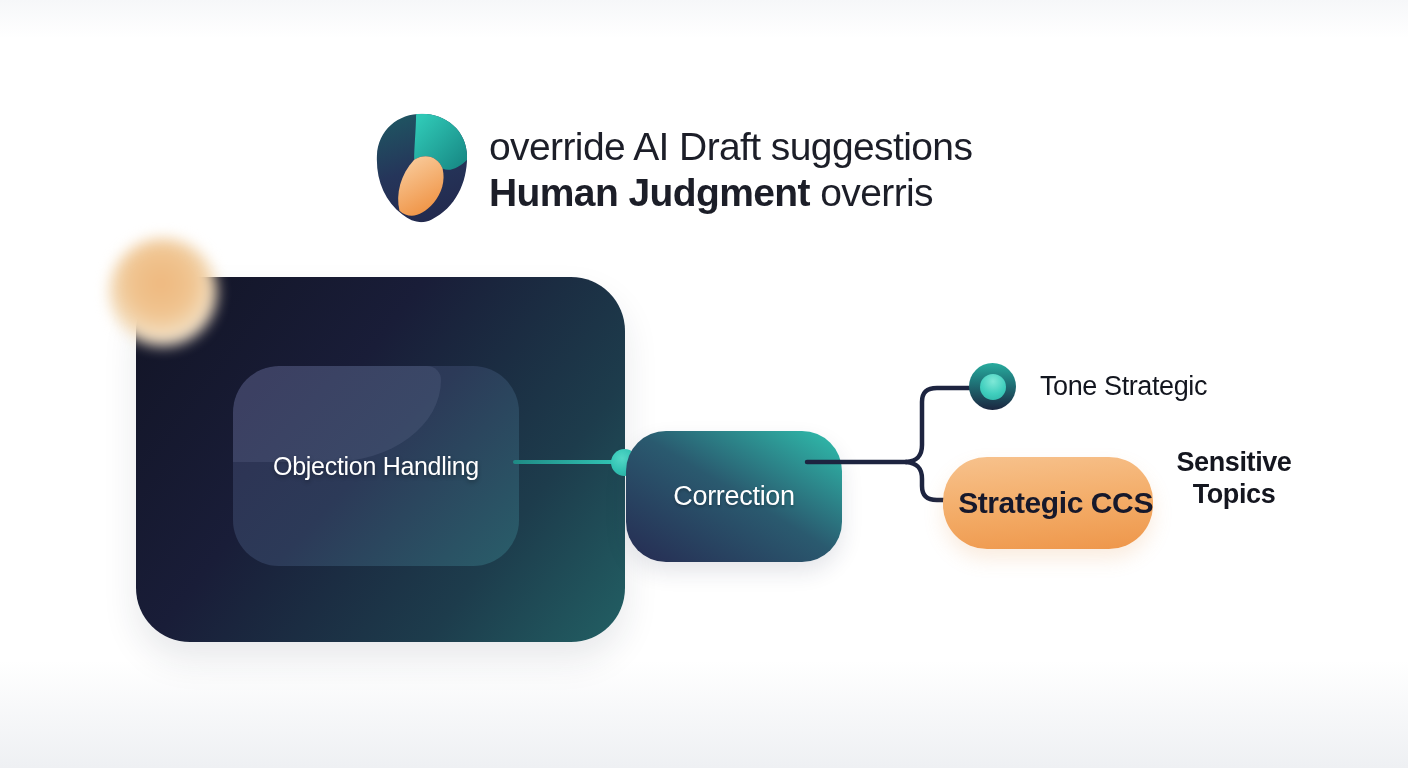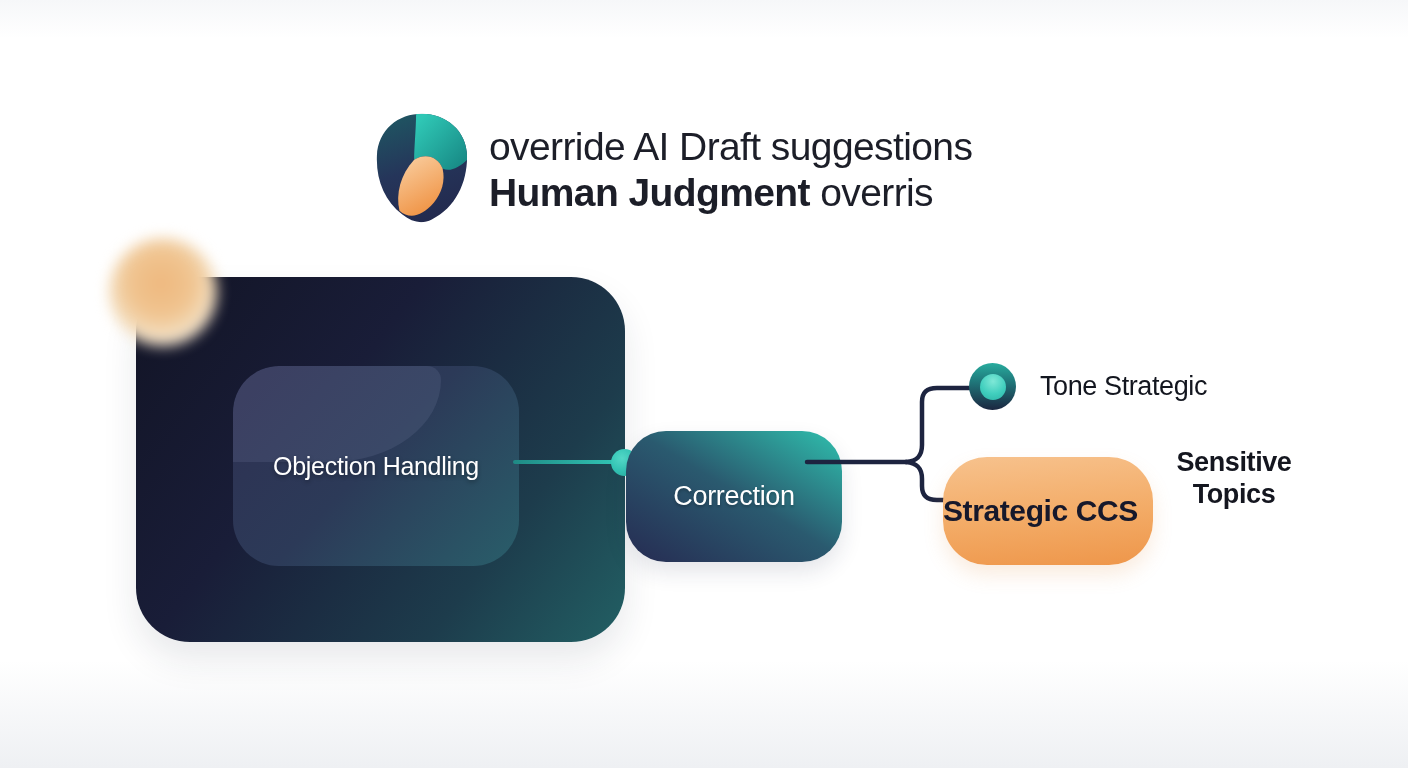--- a/index.html
+++ b/index.html
@@ -89,24 +89,24 @@
     background: radial-gradient(circle at 50% 28%, #7fe8d7 0%, #41cfbe 55%, #2cb3a6 100%);
   }
   .tone-label {
     left: 1040px; top: 371px;
     color: #13161f; font-size: 27px; font-weight: 500; letter-spacing: -0.4px;
     white-space: nowrap;
   }
 
   
   .strategic-node {
-    left: 943px; top: 457px; width: 210px; height: 108px;
+    left: 943px; top: 457px; width: 210px; height: 92px;
     border-radius: 44px;
     background: linear-gradient(175deg, #f7c28d 0%, #f3ab66 55%, #ee964a 100%);
-    display: flex; align-items: center; justify-content: flex-start;
+    display: flex; align-items: center; justify-content: flex-end;
     box-shadow: 0 10px 20px rgba(230, 150, 80, 0.18);
   }
   .strategic-label {
     color: #16182b; font-size: 30px; font-weight: 600; letter-spacing: -0.4px;
   }
 
   
   .sensitive-label {
     left: 1168px; top: 446px; width: 132px;
     color: #14161f; font-size: 27px; font-weight: 700; letter-spacing: -0.4px;

